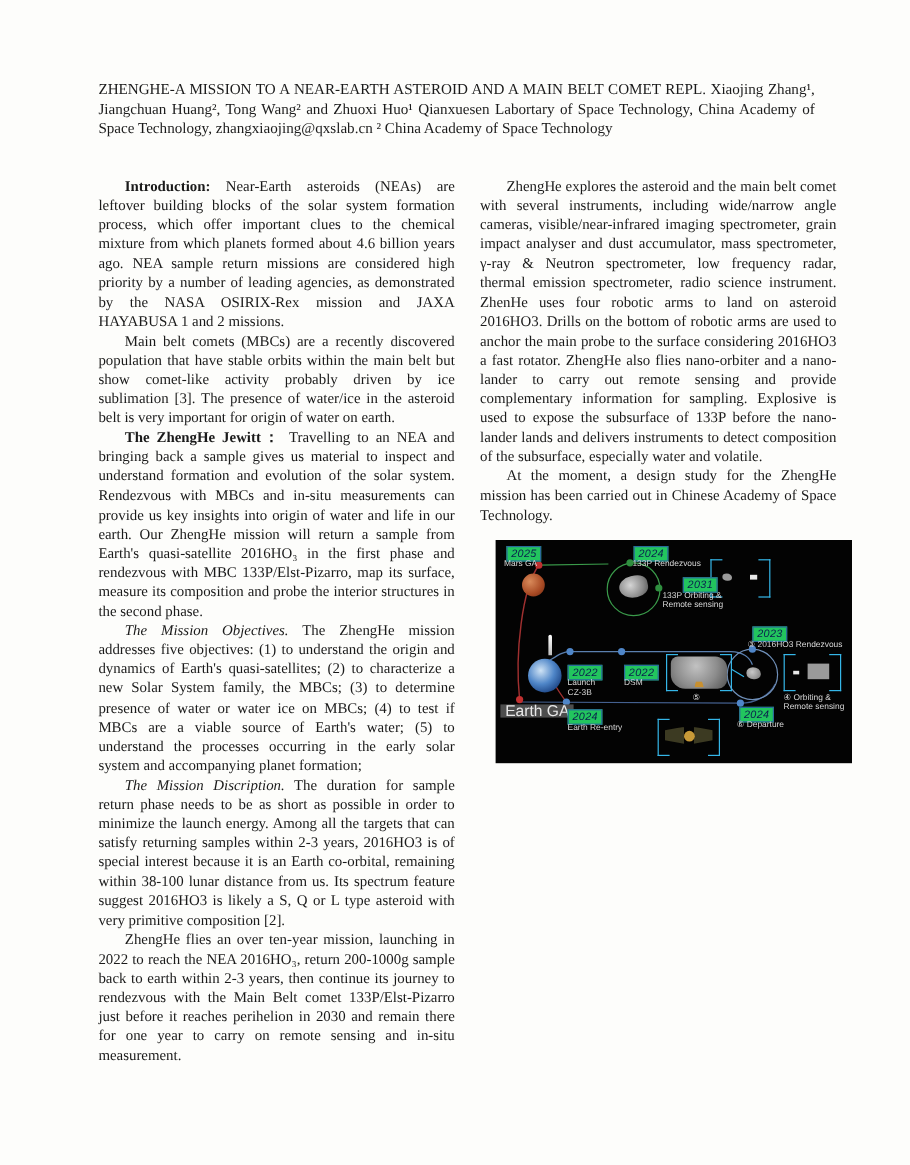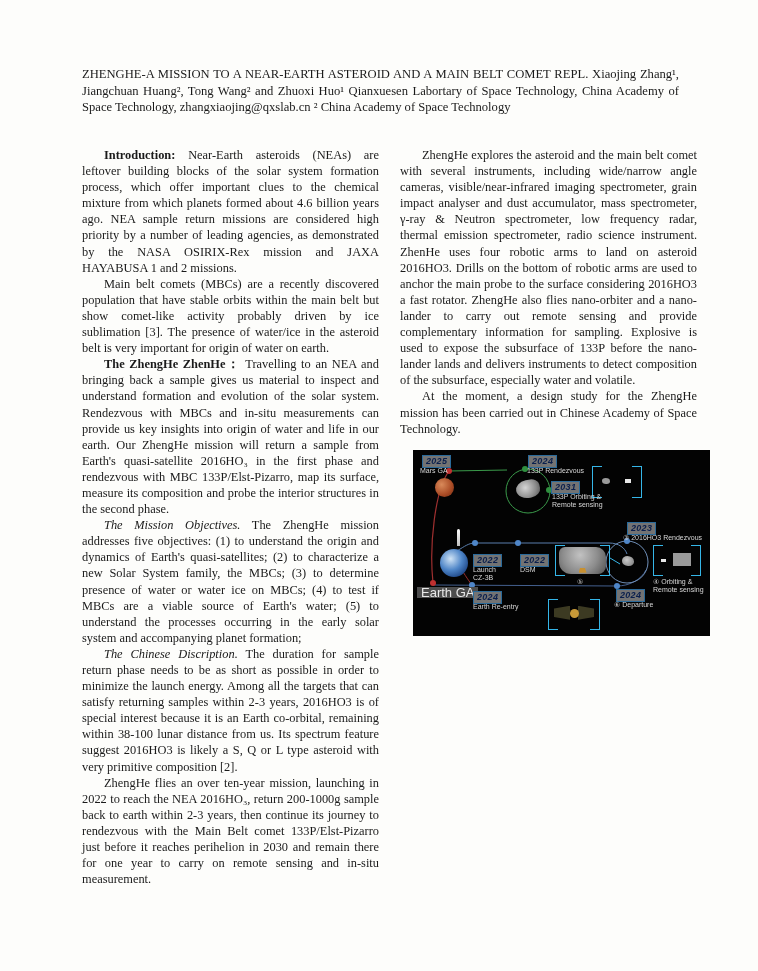--- a/index.html
+++ b/index.html
@@ -24,22 +24,22 @@
   .iaas{font-style:italic;}
 
   
   .fig{
     position:relative;width:297px;height:186px;margin:13px 0 0 13px;
     background:#030303;
     font-family:"Liberation Sans", sans-serif;
   }
   .fig svg.traj{position:absolute;left:0;top:0;}
   .badge{
-    position:absolute;background:#737373;color:#0a1f4d;
-    font-weight:bold;font-style:italic;font-size:9px;line-height:11px;
+    position:absolute;background:#22c55e;color:#0a1f4d;
+    font-weight:normal;font-style:italic;font-size:9px;line-height:11px;
     padding:0 3px;letter-spacing:.3px;border:0.5px solid #2a6a9a;
   }
   .flabel{
     position:absolute;color:#d8d8d8;font-size:7px;line-height:8.6px;
     white-space:pre-line;
   }
   .gabox{
     position:absolute;background:#4d4d4d;color:#e8e8e8;
     font-size:13px;line-height:9px;padding:1px 4px;
   }
@@ -88,29 +88,29 @@
 
 <div class="col col-left">
   <p class="body">
     <span class="lead-bold">Introduction:</span>
     <span>Near-Earth asteroids (NEAs) are leftover building blocks of the solar system formation process, which offer important clues to the chemical mixture from which planets formed about 4.6 billion years ago. NEA sample return missions are considered high priority by a number of leading agencies, as demonstrated by the NASA OSIRIX-Rex mission and JAXA HAYABUSA 1 and 2 missions.</span>
   </p>
   <p class="body">
     <span>Main belt comets (MBCs) are a recently discovered population that have stable orbits within the main belt but show comet-like activity probably driven by ice sublimation [3]. The presence of water/ice in the asteroid belt is very important for origin of water on earth.</span>
   </p>
   <p class="body">
-    <span class="lead-bold">The ZhengHe ZhenHe：</span>
+    <span class="lead-bold">The ZhengHe Jewitt：</span>
     <span>Travelling to an NEA and bringing back a sample gives us material to inspect and understand formation and evolution of the solar system. Rendezvous with MBCs and in-situ measurements can provide us key insights into origin of water and life in our earth.  Our ZhengHe mission will return a sample from Earth's quasi-satellite 2016HO₃ in the first phase and rendezvous with MBC 133P/Elst-Pizarro, map its surface, measure its composition and probe the interior structures in the second phase.</span>
   </p>
   <p class="body">
     <span class="lead-italic">The Mission Objectives.</span>
     <span>The ZhengHe mission addresses five objectives: (1) to understand the origin and dynamics of Earth's quasi-satellites; (2) to characterize a new Solar System family, the MBCs; (3) to determine presence of  water or water ice  on MBCs; (4) to test if MBCs are a viable source of Earth's water; (5) to understand the processes occurring in the early solar system and accompanying planet formation;</span>
   </p>
   <p class="body">
-    <span class="lead-italic">The Chinese Discription.</span>
+    <span class="lead-italic">The Mission Discription.</span>
     <span>The duration for sample return phase needs to be as short as possible in order to minimize the launch energy.  Among all the targets that can satisfy returning samples within 2-3 years, 2016HO3 is of special interest because it is an Earth co-orbital, remaining within 38-100 lunar distance from us. Its spectrum feature suggest  2016HO3 is likely a S, Q or L type asteroid with very primitive composition [2].</span>
   </p>
   <p class="body">
     <span>ZhengHe flies an over ten-year mission, launching in 2022 to reach the NEA 2016HO₃, return 200-1000g sample back to earth within 2-3 years, then continue its journey to rendezvous with the Main Belt comet 133P/Elst-Pizarro just before it reaches perihelion in 2030 and remain there for one year to carry on remote sensing and in-situ measurement.</span>
   </p>
 </div>
 
 <div class="col col-right">
   <p class="body">
     <span>ZhengHe explores the asteroid and the main belt comet with several instruments, including wide/narrow angle cameras, visible/near-infrared imaging spectrometer, grain impact analyser and dust accumulator, mass spectrometer, γ-ray &amp; Neutron spectrometer, low frequency radar, thermal emission spectrometer, radio science instrument. ZhenHe uses four robotic arms to land on asteroid 2016HO3. Drills on the bottom of robotic arms are used to anchor the main probe to the surface considering 2016HO3 a fast rotator. ZhengHe also flies nano-orbiter and a nano-lander to carry out remote sensing and provide complementary information for sampling. Explosive is used to expose the subsurface of 133P before the nano-lander lands and delivers instruments to detect composition of the subsurface, especially water and volatile.</span>
@@ -172,21 +172,21 @@
       <div class="sc-tiny" style="left:8px;top:14px;width:5px;height:3px;"></div>
       <div class="sc-panel" style="left:20px;top:8px;width:18px;height:13px;"></div>
     </div>
 
     <div class="badge" style="left:9px;top:5px;">2025</div>
     <div class="flabel" style="left:7px;top:17px;">Mars GA</div>
 
     <div class="badge" style="left:115px;top:5px;">2024</div>
     <div class="flabel" style="left:114px;top:17px;">133P Rendezvous</div>
 
-    <div class="badge" style="left:138px;top:31px;">2031</div>
+    <div class="badge" style="left:156px;top:31px;">2031</div>
     <div class="flabel" style="left:139px;top:43px;">133P Orbiting &amp;
 Remote sensing</div>
 
     <div class="badge" style="left:214px;top:72px;">2023</div>
     <div class="flabel" style="left:210px;top:84px;">③ 2016HO3 Rendezvous</div>
 
     <div class="badge" style="left:60px;top:104px;">2022</div>
     <div class="flabel" style="left:60px;top:116px;">Launch
 CZ-3B</div>
 

